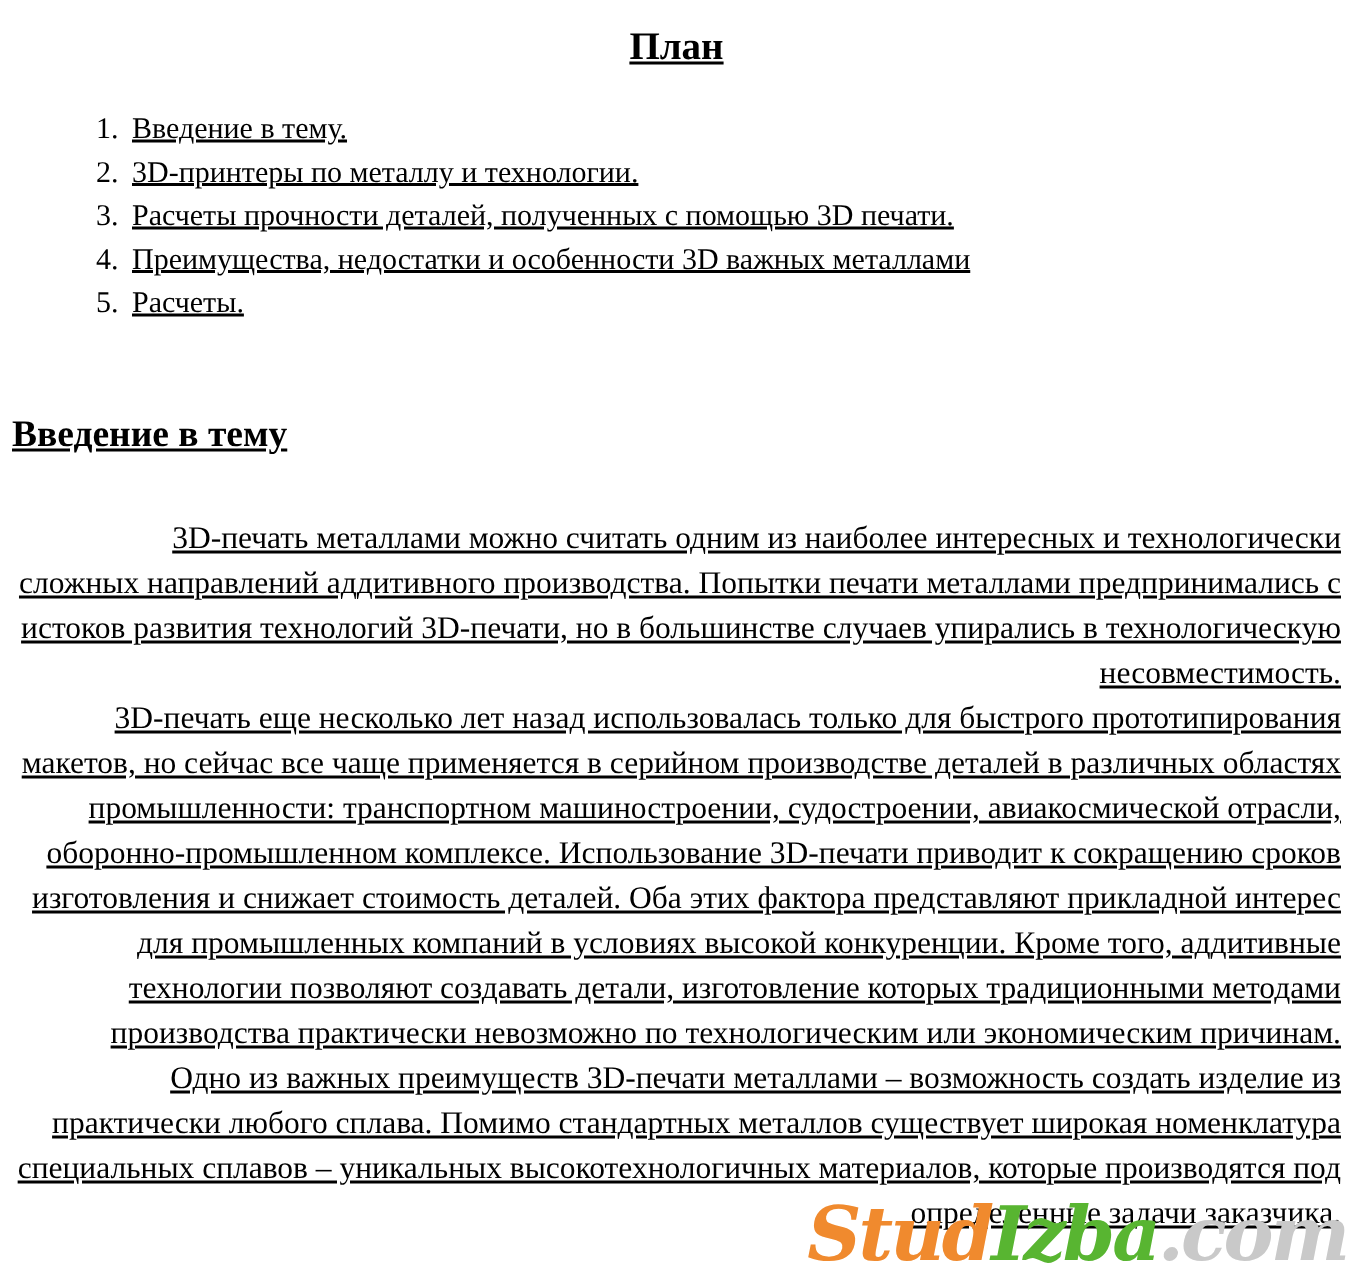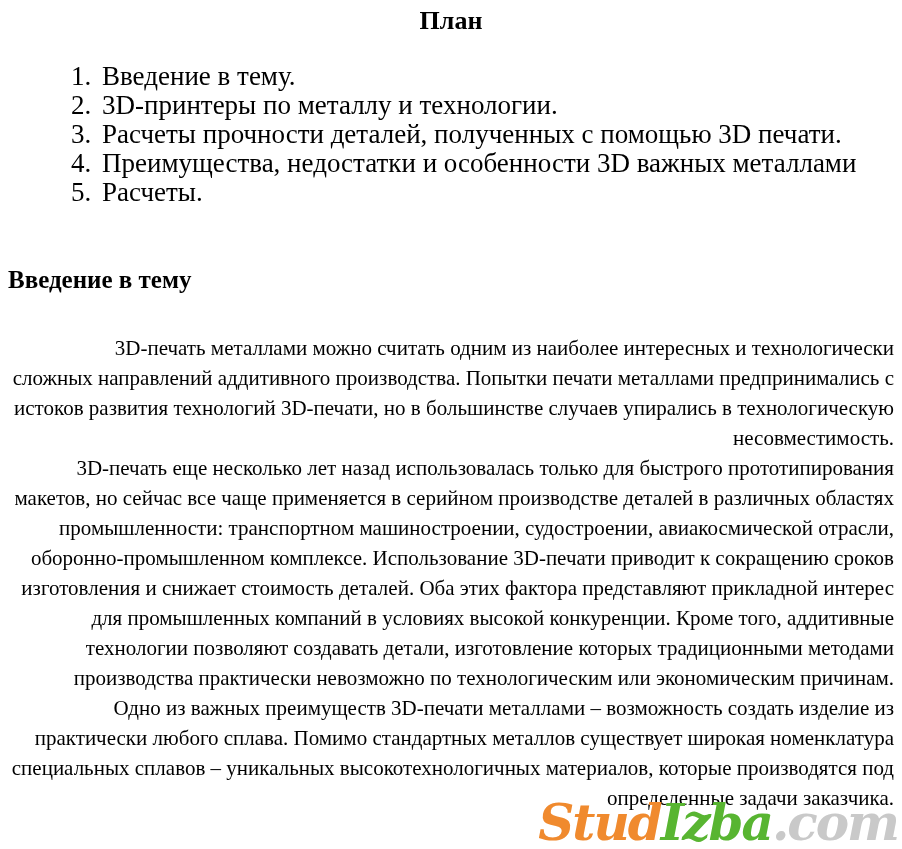--- a/index.html
+++ b/index.html
@@ -12,33 +12,34 @@
     width: 902px;
     height: 849px;
     overflow: hidden;
     font-family: "Liberation Serif", serif;
     color: #000000;
   }
   .doc {
     position: relative;
     width: 902px;
     height: 849px;
-    padding: 2px 8px 0 8px;
+    padding: 12px 8px 0 8px;
+    text-decoration: underline;
   }
   .doc-title {
     text-align: center;
     font-size: 26px;
     font-weight: bold;
     margin: 4px 0 26px 0;
     line-height: 30px;
   }
   .plan-list {
-    margin: 18px;
+    margin: 4px;
     padding: 0 0 0 72px;
-    font-size: 27px;
+    font-size: 20px;
     line-height: 29px;
   }
   .plan-list li {
     margin: 0;
     padding-left: 4px;
   }
   .section-heading {
     text-align: left;
     font-size: 25px;
     font-weight: bold;

